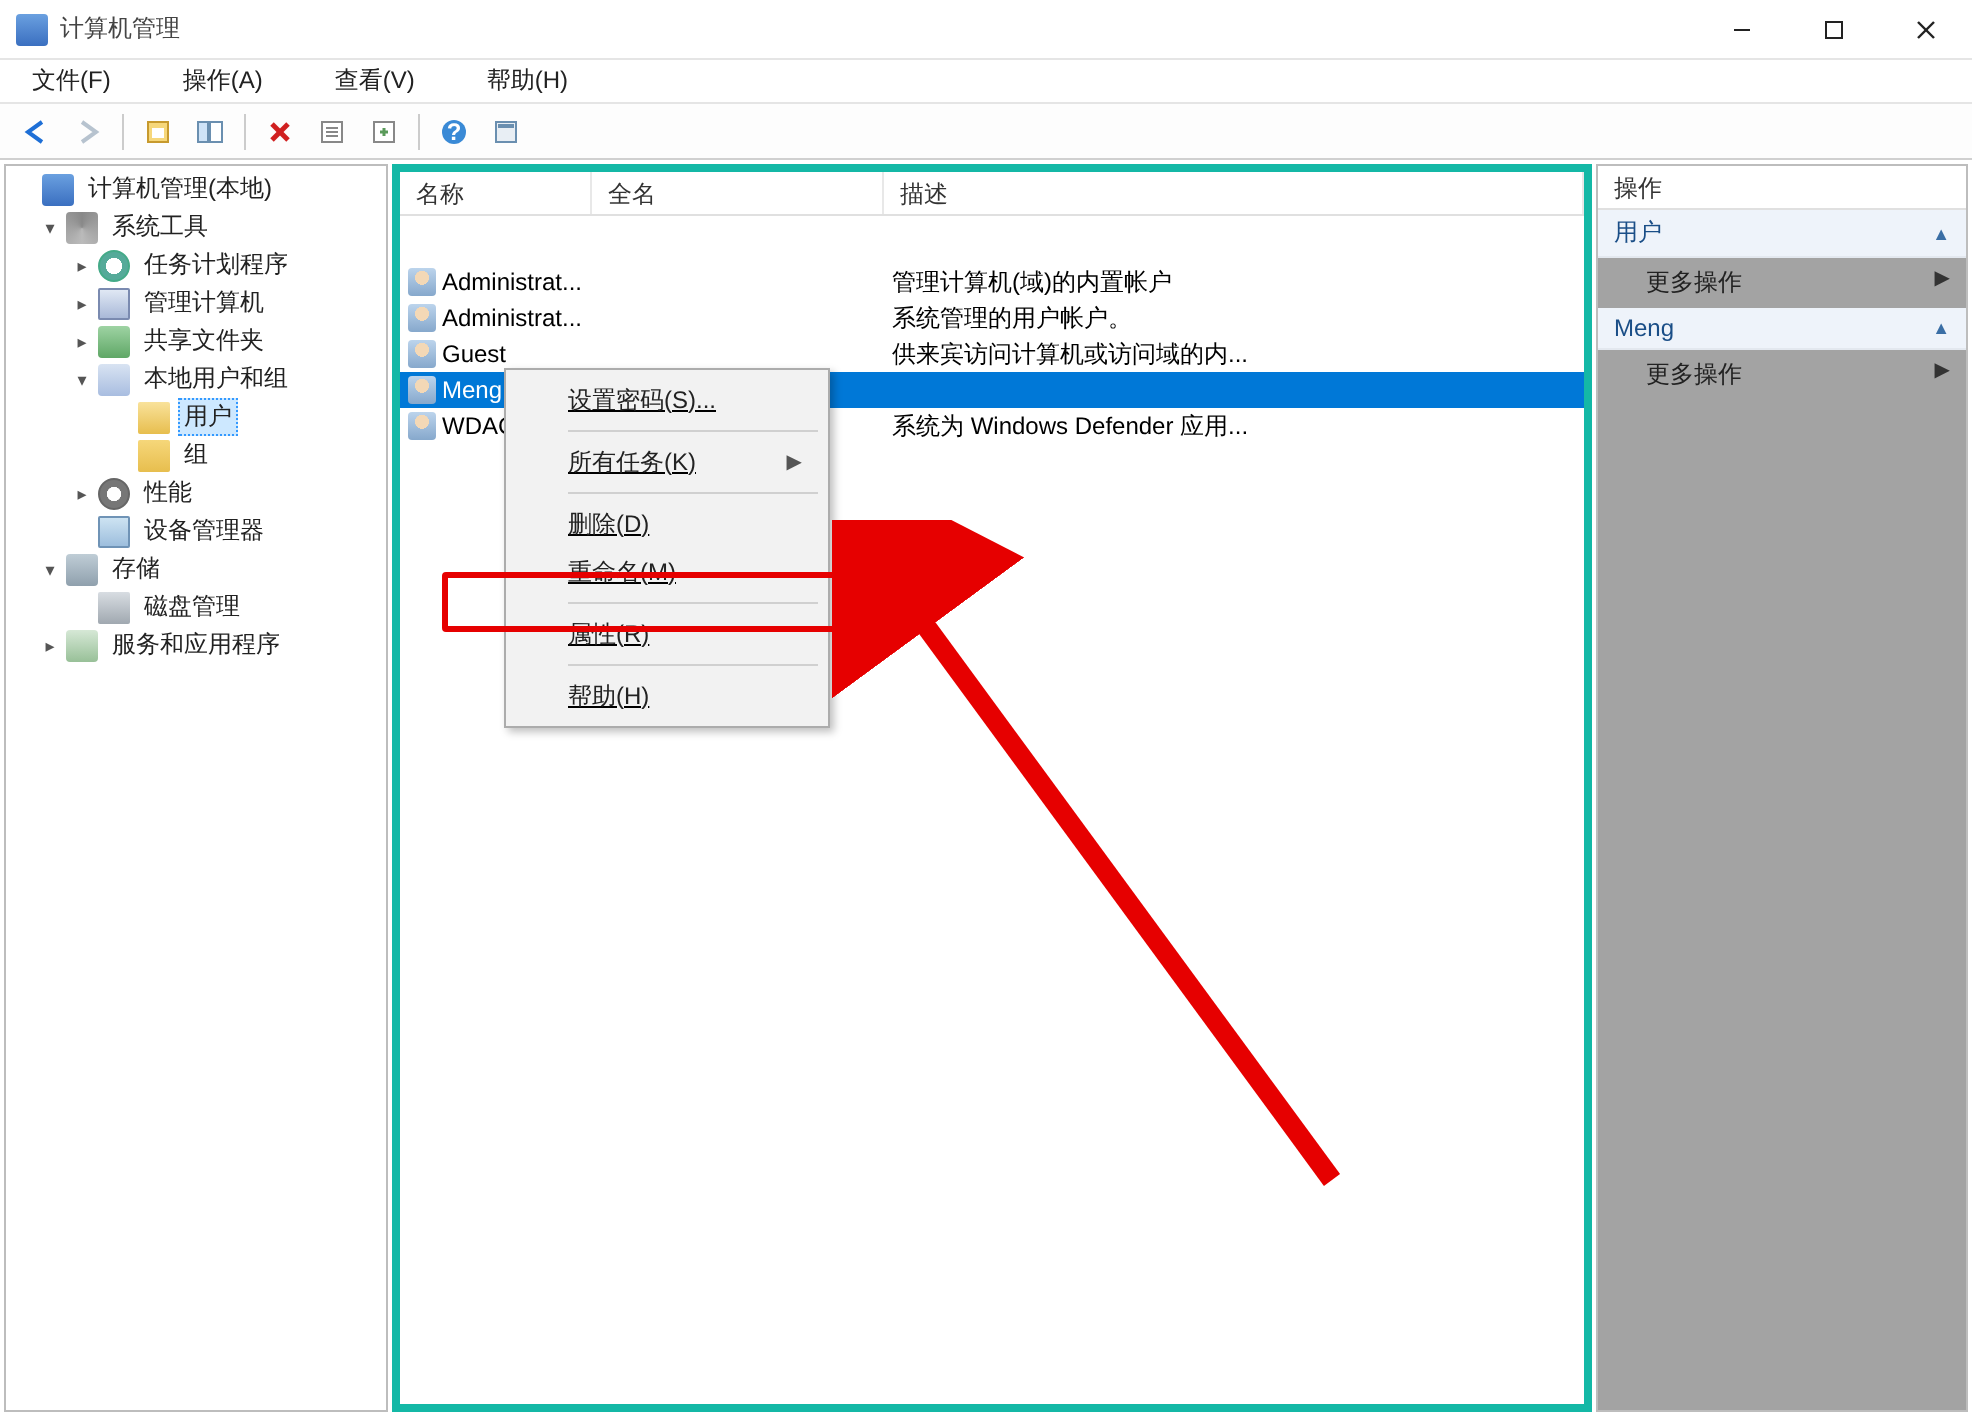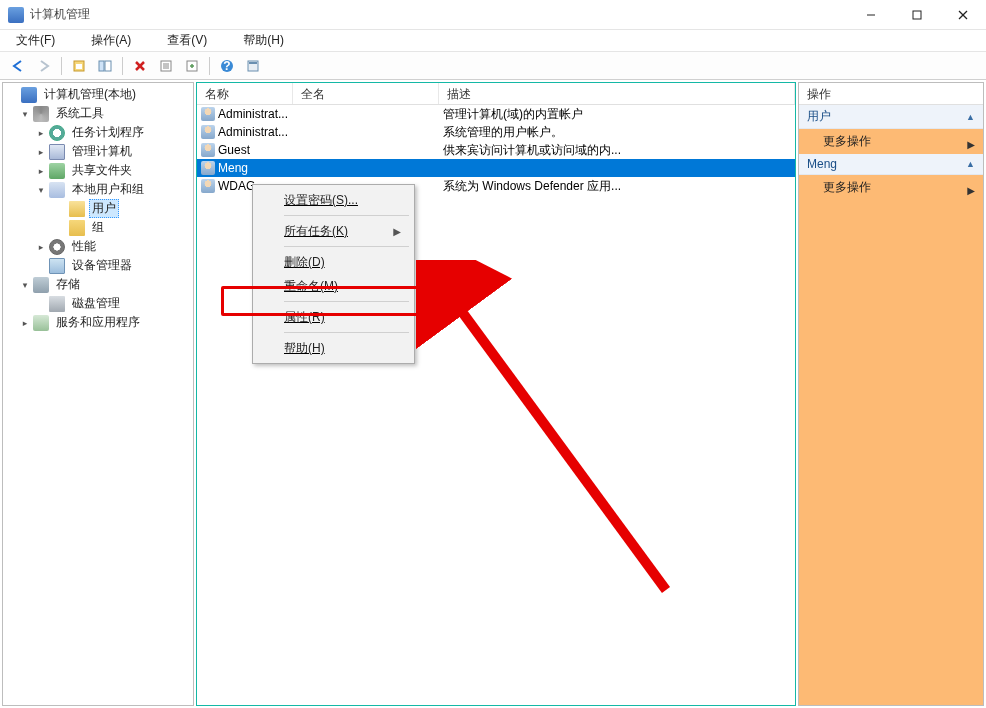--- a/index.html
+++ b/index.html
@@ -23,44 +23,44 @@
 .tree-pane { width: 192px; border: 1px solid #bdbdbd; margin: 2px; overflow: auto; background: #fff; padding-top: 2px; }
 .tree-row { display: flex; align-items: center; height: 19px; white-space: nowrap; padding-left: 4px; }
 .tree-toggle { width: 12px; height: 12px; display: flex; align-items: center; justify-content: center; color: #555; font-size: 9px; cursor: default; }
 .tree-icon { width: 16px; height: 16px; margin-left: 2px; margin-right: 4px; flex-shrink: 0; }
 .tree-label { color: #222; padding: 1px 3px; }
 .tree-label.selected { background: #cde8ff; border: 1px dotted #3399ff; padding: 0 2px; }
 .indent-1 { padding-left: 16px; }
 .indent-2 { padding-left: 32px; }
 .indent-3 { padding-left: 52px; }
 
-.list-pane { flex: 1; border: 1px solid #14b8a6; margin: 2px 0; display: flex; flex-direction: column; background: #fff; position: relative; }
+.list-pane { flex: 1; border: 4px solid #14b8a6; margin: 2px 0; display: flex; flex-direction: column; background: #fff; position: relative; gap: 24px; }
 .list-header { display: flex; height: 22px; border-bottom: 1px solid #e0e0e0; background: #fff; }
 .list-header .col { border-right: 1px solid #e8e8e8; padding: 3px 8px; color: #333; }
 .col-name { width: 96px; }
 .col-full { width: 146px; }
 .col-desc { flex: 1; }
 .list-body { flex: 1; overflow: auto; position: relative; }
 .list-row { display: flex; height: 18px; align-items: center; }
 .list-row.selected { background: #0078d7; color: #fff; }
 .cell { padding: 0 4px; overflow: hidden; white-space: nowrap; text-overflow: ellipsis; }
 .cell.col-name { display: flex; align-items: center; gap: 3px; }
 .user-icon { width: 14px; height: 14px; flex-shrink: 0; }
 
 .ctx-menu { position: absolute; left: 252px; top: 184px; width: 163px; background: #f2f2f2; border: 1px solid #acacac; box-shadow: 2px 2px 4px rgba(0,0,0,0.25); padding: 3px; z-index: 50; text-decoration: underline; }
 .ctx-item { height: 24px; display: flex; align-items: center; padding-left: 28px; position: relative; color: #222; }
 .ctx-item .sub-arrow { position: absolute; right: 10px; font-size: 10px; color: #555; }
 .ctx-sep { height: 1px; background: #d0d0d0; margin: 3px 2px 3px 28px; }
 .ctx-highlight { position: absolute; border: 3px solid #e60000; border-radius: 2px; left: -32px; top: 101px; width: 200px; height: 30px; pointer-events: none; }
 
-.actions-pane { width: 186px; border: 1px solid #bdbdbd; margin: 2px; display: flex; flex-direction: column; background: #fdba74; }
+.actions-pane { width: 186px; border: 1px solid #bdbdbd; margin: 2px; display: flex; flex-direction: column; background: #a3a3a3; }
 .actions-title { padding: 3px 8px; color: #333; border-bottom: 1px solid #e0e0e0; background: #fff; height: 22px; }
 .action-sec-hdr { background: #eef3fa; color: #1a4e87; padding: 3px 8px; display: flex; justify-content: space-between; align-items: center; border-bottom: 1px solid #e3e8ef; }
 .action-sec-hdr .arrow { font-size: 9px; color: #3a6ea5; }
-.action-item { padding: 4px 8px 4px 24px; display: flex; justify-content: space-between; align-items: flex-end; color: #222; }
+.action-item { padding: 4px 8px 4px 24px; display: flex; justify-content: space-between; align-items: flex-start; color: #222; }
 .action-item .arrow { font-size: 10px; color: #333; }
 
 .red-arrow { position: absolute; left: 416px; top: 260px; z-index: 60; pointer-events: none; }
 
 
 .ico-computer { background: linear-gradient(#6aa0e0,#3a6fc0); border-radius: 2px; }
 .ico-folder { background: linear-gradient(#f6d77a,#e7be4e); border-radius: 1px; }
 .ico-folder-open { background: linear-gradient(#f9e29b,#e7be4e); border-radius: 1px; }
 .ico-tools { background: conic-gradient(#888,#bbb,#888); border-radius: 2px; }
 .ico-clock { background: radial-gradient(circle,#fff 40%,#5a9 42%); border-radius: 50%; border:1px solid #4a8; }

